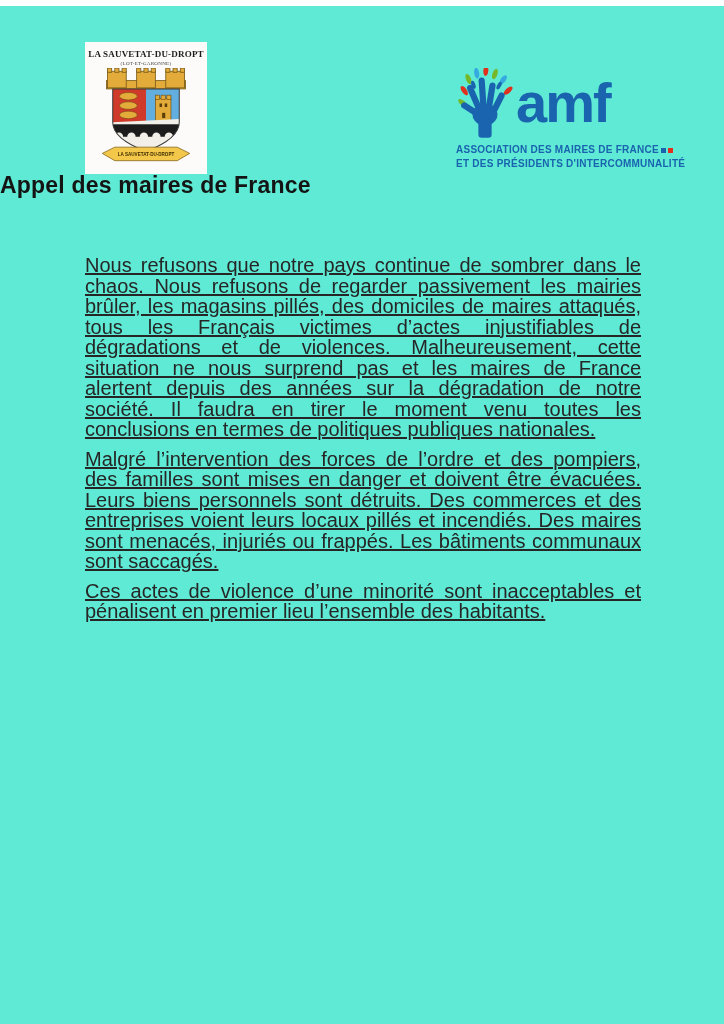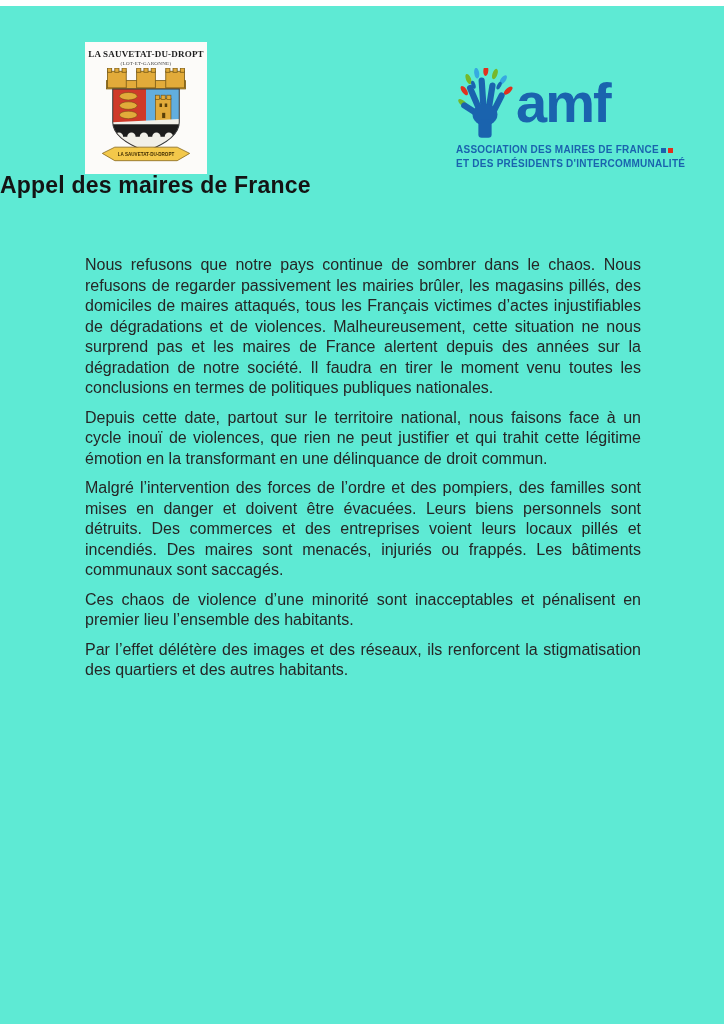--- a/index.html
+++ b/index.html
@@ -37,22 +37,22 @@
   .flag-sq.b{background:#1a63ae;}
   .flag-sq.r{background:#e0301e;}
   
   .doc-title{
     position:absolute;left:0;top:166px;width:724px;text-align:left;
     font-size:23px;font-weight:700;color:#141414;letter-spacing:.2px;
   }
   
   .content{position:absolute;left:85px;top:249px;width:556px;}
   .content p{
-    margin:0 0 9px 0;font-size:16px;line-height:20.5px;
-    text-align:justify;color:#262626;
+    margin:0 0 9px 0;font-size:20px;line-height:20.5px;
+    text-align:justify;color:#262626;text-decoration:underline;
   }
 </style>
 </head>
 <body>
 
 <div class="page">
 
   <div class="crest">
     <div class="crest-name">LA SAUVETAT-DU-DROPT</div>
     <div class="crest-dept">(LOT-ET-GARONNE)</div>
@@ -150,19 +150,17 @@
     <div class="amf-sub">
       <div class="amf-sub-line"><span>ASSOCIATION DES MAIRES DE FRANCE</span><span class="flag-sq b"></span><span class="flag-sq r"></span></div>
       <div class="amf-sub-line">ET DES PRÉSIDENTS D'INTERCOMMUNALITÉ</div>
     </div>
   </div>
 
   <div class="doc-title">Appel des maires de France</div>
 
   <div class="content">
     <p>Nous refusons que notre pays continue de sombrer dans le chaos. Nous refusons de regarder passivement les mairies brûler, les magasins pillés, des domiciles de maires attaqués, tous les Français victimes d’actes injustifiables de dégradations et de violences. Malheureusement, cette situation ne nous surprend pas et les maires de France alertent depuis des années sur la dégradation de notre société. Il faudra en tirer le moment venu toutes les conclusions en termes de politiques publiques nationales.</p>
-    <p>Depuis cette date, partout sur le territoire national, nous faisons face à un cycle inouï de violences, que rien ne peut justifier et qui trahit cette légitime émotion en la transformant en une délinquance de droit commun.</p>
     <p>Malgré l’intervention des forces de l’ordre et des pompiers, des familles sont mises en danger et doivent être évacuées. Leurs biens personnels sont détruits. Des commerces et des entreprises voient leurs locaux pillés et incendiés. Des maires sont menacés, injuriés ou frappés. Les bâtiments communaux sont saccagés.</p>
-    <p>Ces chaos de violence d’une minorité sont inacceptables et pénalisent en premier lieu l’ensemble des habitants.</p>
-    <p>Par l’effet délétère des images et des réseaux, ils renforcent la stigmatisation des quartiers et des autres habitants.</p>
+    <p>Ces actes de violence d’une minorité sont inacceptables et pénalisent en premier lieu l’ensemble des habitants.</p>
   </div>
 
 </div>
 
 </body></html>

